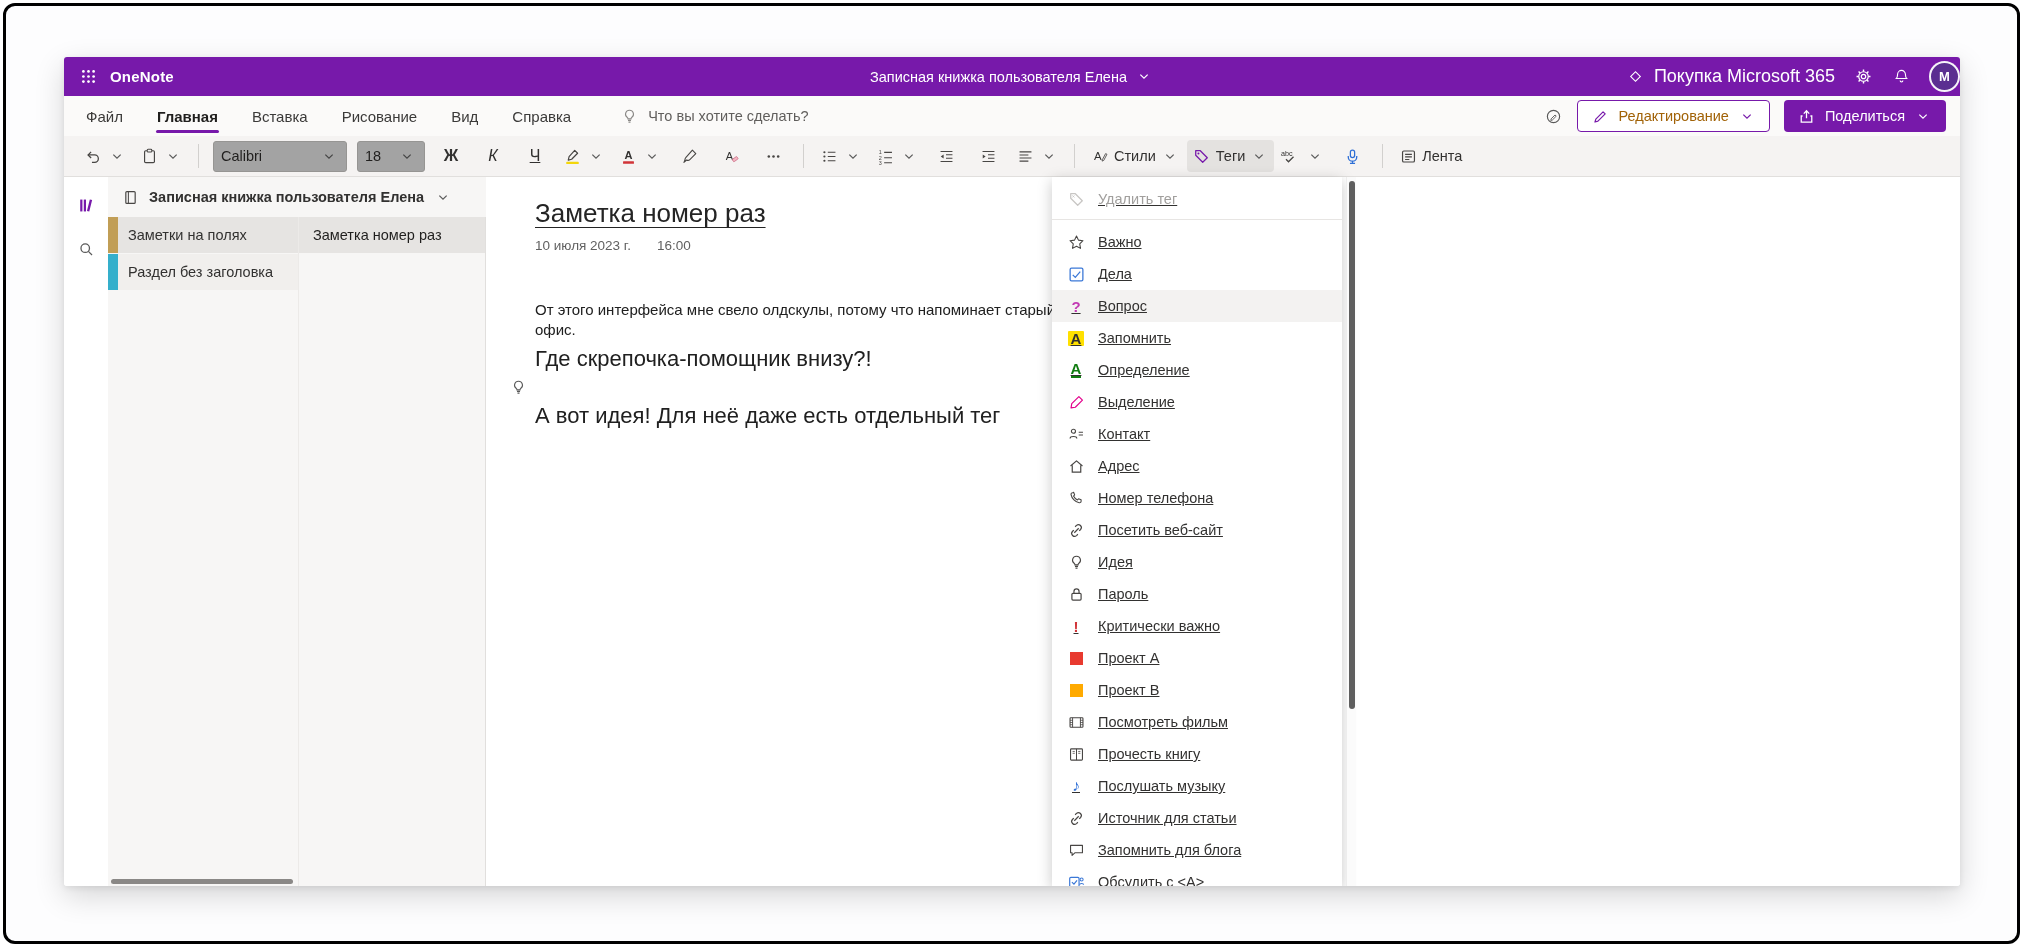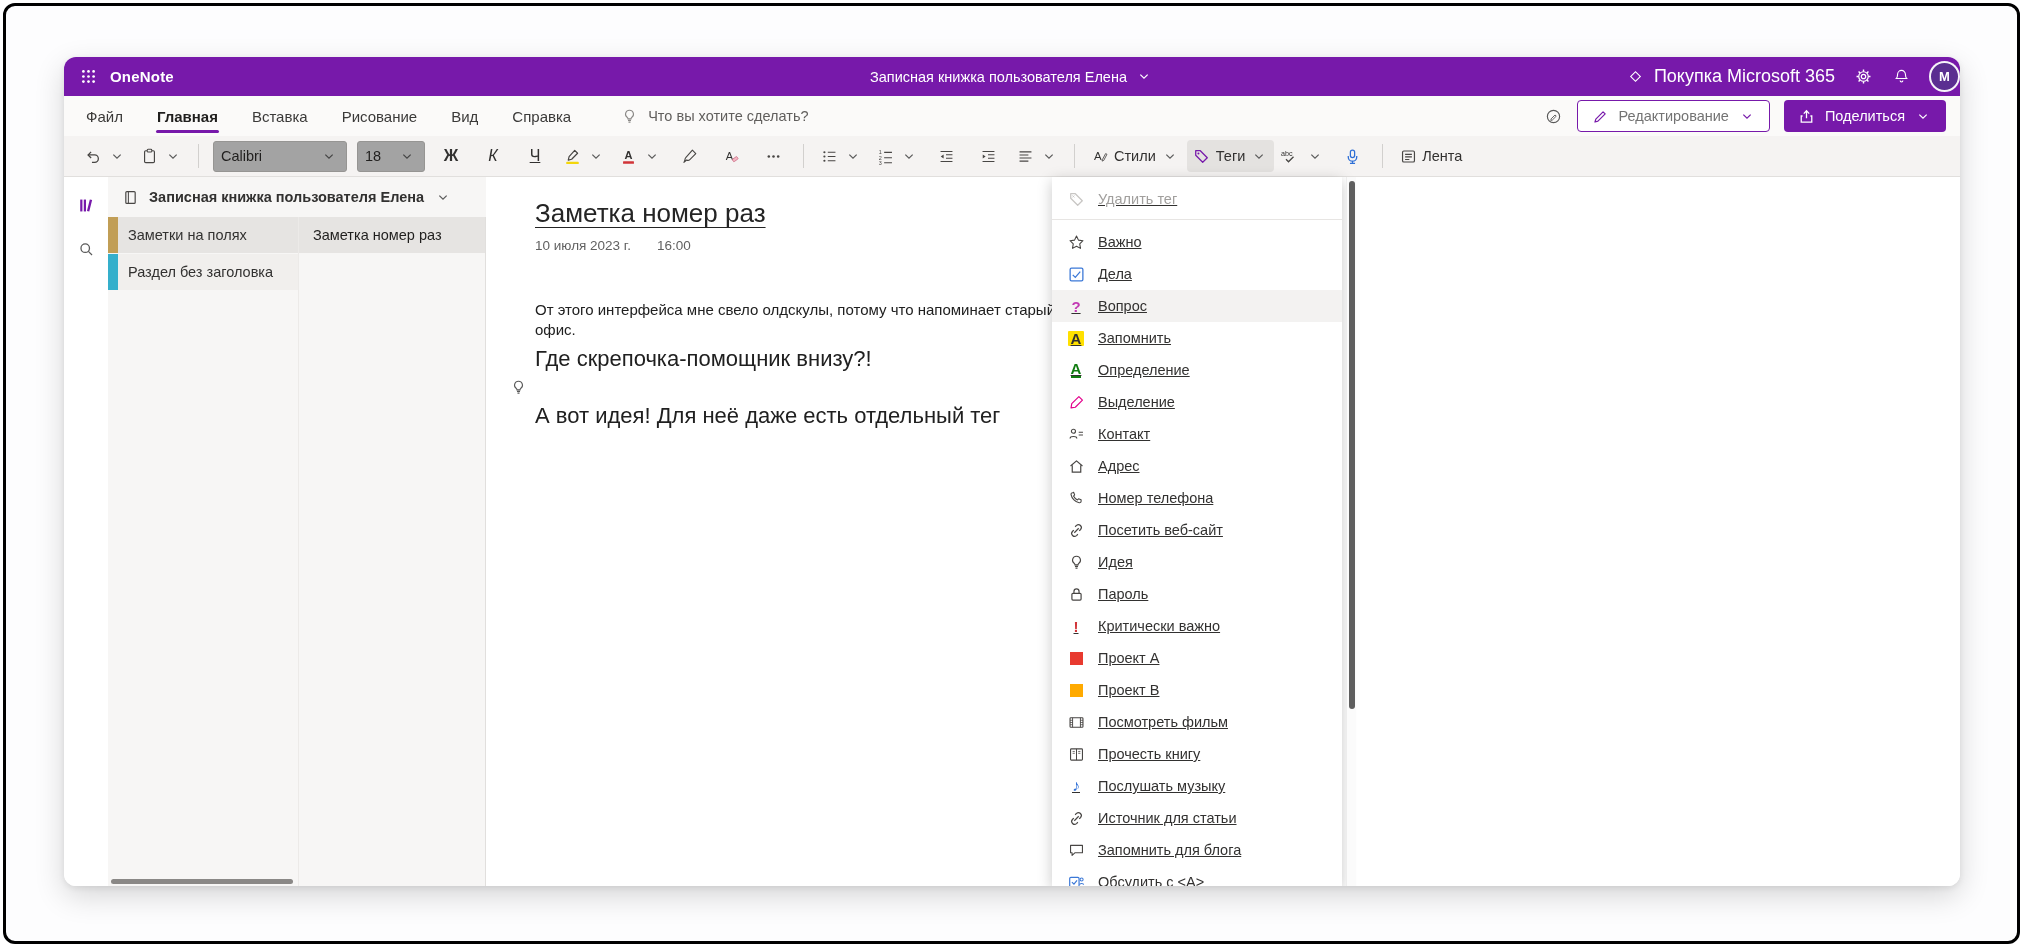--- a/index.html
+++ b/index.html
@@ -1,35 +1,35 @@
 <!DOCTYPE html>
 <html><head>
 <meta charset="utf-8">
 <style>
   html,body{margin:0;padding:0;}
   body{width:2023px;height:947px;background:#fff;font-family:"Liberation Sans","DejaVu Sans",sans-serif;position:relative;overflow:hidden;color:#323130;}
   .frame{position:absolute;inset:3px;border:3px solid #000;border-radius:12px;background:#FDFDFE;}
-  .window{position:absolute;left:64px;top:57px;width:1896px;height:829px;background:#fff;border-radius:12px;
+  .window{position:absolute;left:64px;top:57px;width:1896px;height:829px;background:#fff;border-radius:3px;
           box-shadow:0 10px 30px rgba(0,0,0,.16),0 2px 6px rgba(0,0,0,.08);overflow:hidden;display:flex;flex-direction:column;}
   
   .header{height:39px;flex:none;background:#7719AA;display:flex;align-items:center;color:#fff;padding:0 8px 0 14px;position:relative;}
   .app-name{font-weight:700;font-size:15px;margin-left:12px;letter-spacing:.2px;}
   .center-title{position:absolute;left:50%;transform:translateX(-50%);font-size:14.5px;display:flex;gap:7px;align-items:center;white-space:nowrap;}
   .header-right{margin-left:auto;display:flex;align-items:center;gap:18px;}
   .buy{display:flex;align-items:center;gap:8px;font-size:18px;}
   .avatar{width:27px;height:27px;border-radius:50%;background:#5B2E91;border:2px solid rgba(255,255,255,.95);display:flex;align-items:center;justify-content:center;font-size:13px;font-weight:700;margin-right:-8px;flex:none;}
   
   .tabrow{height:40px;flex:none;background:#FBFAF9;display:flex;align-items:center;padding:0 14px 0 20px;position:relative;}
   .tabs{display:flex;gap:30px;}
   .tab{font-size:15px;color:#3B3A39;position:relative;padding:3px 2px;white-space:nowrap;}
   .tab.active{font-weight:700;color:#201F1E;}
   .tab.active::after{content:"";position:absolute;left:1px;right:1px;bottom:-5px;height:3px;background:#7719AA;border-radius:2px;}
   .tellme{display:flex;align-items:center;gap:9px;margin-left:46px;color:#605E5C;font-size:14.5px;white-space:nowrap;}
   .tabrow-right{margin-left:auto;display:flex;align-items:center;gap:14px;}
-  .btn-editing{display:flex;align-items:center;gap:8px;border:1px solid #7719AA;color:#737373;background:#fff;height:30px;padding:0 12px;border-radius:4px;font-size:14.5px;white-space:nowrap;}
+  .btn-editing{display:flex;align-items:center;gap:8px;border:1px solid #7719AA;color:#a16207;background:#fff;height:30px;padding:0 12px;border-radius:4px;font-size:14.5px;white-space:nowrap;}
   .btn-share{display:flex;align-items:center;gap:8px;background:#7719AA;color:#fff;height:32px;padding:0 13px;border-radius:4px;font-size:14.5px;white-space:nowrap;}
   
   .toolbar{height:40px;flex:none;background:#F5F3F2;border-bottom:1px solid #E1DFDD;display:flex;align-items:center;padding:0 14px;gap:2px;}
   .tbtn{height:32px;min-width:30px;display:flex;align-items:center;justify-content:center;gap:4px;border-radius:4px;padding:0 5px;color:#323130;}
   .tbtn.active{background:#E4E2E0;}
   .tlabel{font-size:14.5px;}
   .sep{width:1px;height:24px;background:#D2D0CE;margin:0 8px;flex:none;}
   .combo{height:29px;background:#a3a3a3;border:1px solid #969593;border-radius:3px;display:flex;align-items:center;justify-content:space-between;font-size:14.5px;padding:0 7px;margin:0 4px;color:#201F1E;}
   .glyph{font-size:16px;color:#323130;}
   .glyph.bold{font-weight:700;}

